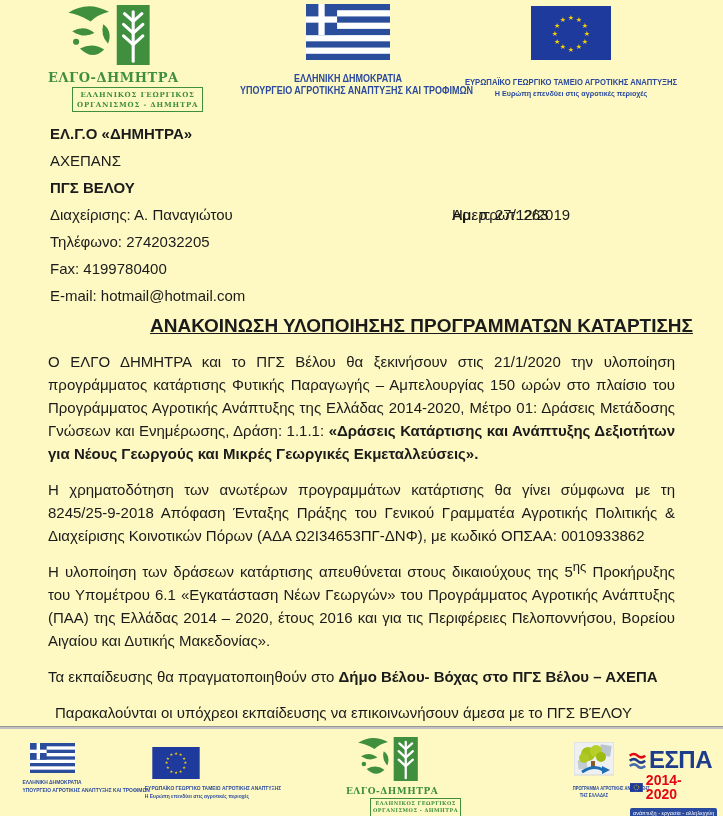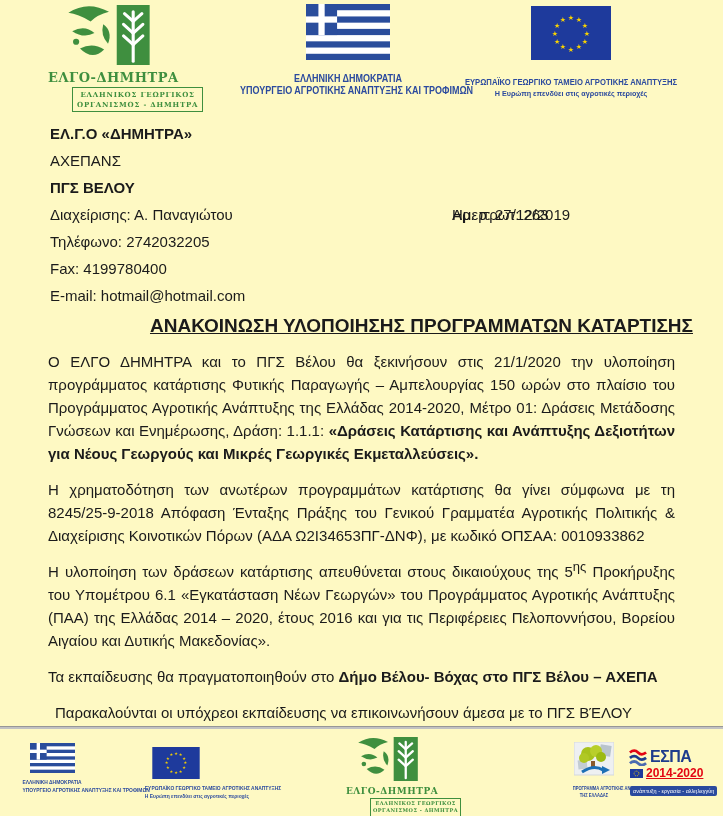--- a/index.html
+++ b/index.html
@@ -53,23 +53,23 @@
   .fl-eu{left:138px;top:21px;width:76px;}
   .fl-elgo{left:346px;top:11px;width:84px;}
   .fl-paa{left:568px;top:16px;width:52px;}
   .fl-espa{left:628px;top:22px;width:84px;text-align:left;}
 
   .tiny{font-size:6px;color:#2b4a9e;font-weight:bold;line-height:1.25;
         transform:scaleX(.82);transform-origin:center;white-space:nowrap;margin-top:2px;}
   .tiny2{font-size:5px;line-height:1.3;margin-top:1px;}
 
   .espa-row1{display:flex;align-items:center;gap:2px;}
-  .espa-name{font-weight:bold;font-size:16px;color:#1e3c8c;letter-spacing:-.5px;line-height:1;}
+  .espa-name{font-weight:bold;font-size:24px;color:#1e3c8c;letter-spacing:-.5px;line-height:1;}
   .espa-row2{display:flex;align-items:center;gap:3px;margin-top:1px;margin-left:2px;}
-  .espa-period{color:#e30613;font-weight:bold;font-size:12px;line-height:1;text-decoration:underline;}
+  .espa-period{color:#e30613;font-weight:bold;font-size:14px;line-height:1;}
   .espa-tag{margin-top:3px;margin-left:2px;background:#2a4a9e;color:#ffffff;font-size:5.5px;
             padding:2px 3px;border-radius:2px;white-space:nowrap;display:inline-block;}
 </style>
 </head>
 <body>
 
 <svg width="0" height="0" style="position:absolute" aria-hidden="true">
   <symbol id="sym-gr-flag" viewBox="0 0 90 60">
     <rect width="90" height="60" fill="#2a4d9c"></rect>
     <rect y="6.67" width="90" height="6.66" fill="#ffffff"></rect>

